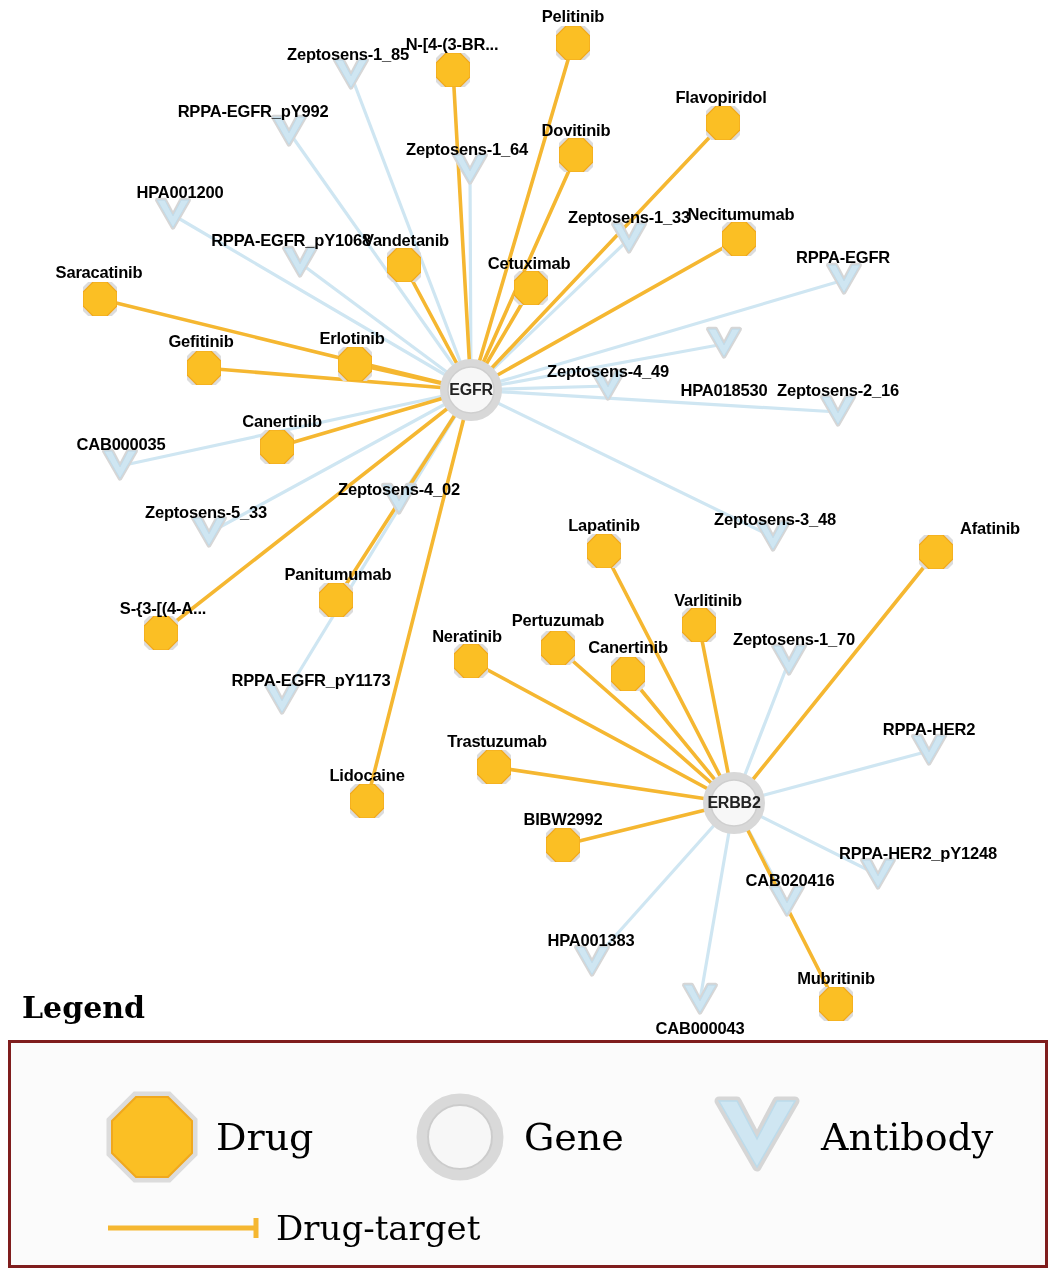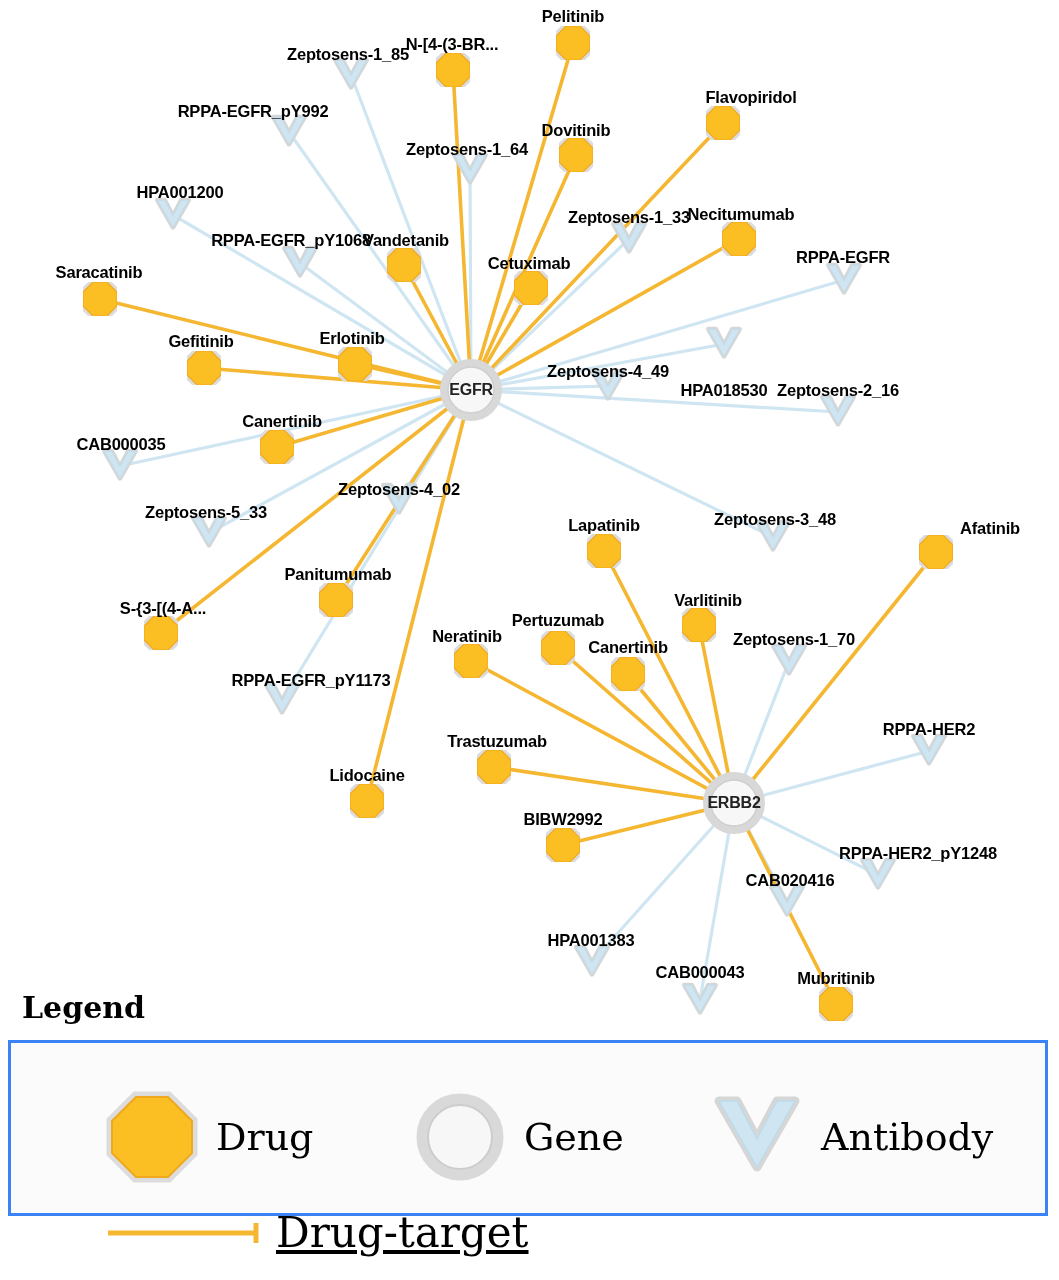--- a/index.html
+++ b/index.html
@@ -52,44 +52,43 @@
     font-family: "DejaVu Serif", serif;
     font-size: 30px;
     font-weight: bold;
     color: #000;
   }
   #legend-box {
     position: absolute;
     left: 8px;
     top: 1040px;
     width: 1040px;
-    height: 176px;
-    border: 3px solid #3b82f6;
+    height: 228px;
+    border: 3px solid #7f1d1d;
     box-sizing: border-box;
     background: #fbfbfb;
   }
   .legend-item {
     position: absolute;
     display: flex;
     align-items: center;
   }
   .legend-text {
     font-family: "DejaVu Serif", serif;
     font-size: 38px;
     color: #000;
     margin-left: 18px;
     white-space: nowrap;
   }
   .legend-text-sm {
     font-family: "DejaVu Serif", serif;
-    font-size: 42px;
+    font-size: 34px;
     color: #000;
     margin-left: 10px;
     white-space: nowrap;
-    text-decoration: underline;
   }
 </style>
 </head>
 <body>
 
 <div id="network">
   <svg id="edges" width="1059" height="1010">
       <line x1="351" y1="75" x2="471" y2="390" stroke="#cfe6f2" stroke-width="3.2" stroke-linecap="round"></line>
       <line x1="289" y1="132" x2="471" y2="390" stroke="#cfe6f2" stroke-width="3.2" stroke-linecap="round"></line>
       <line x1="470" y1="170" x2="471" y2="390" stroke="#cfe6f2" stroke-width="3.2" stroke-linecap="round"></line>
@@ -427,24 +426,24 @@
       <div class="node-label" style="left: 121px; top: 444px;">CAB000035</div>
       <div class="node-label" style="left: 399px; top: 489px;">Zeptosens-4_02</div>
       <div class="node-label" style="left: 206px; top: 512px;">Zeptosens-5_33</div>
       <div class="node-label" style="left: 775px; top: 519px;">Zeptosens-3_48</div>
       <div class="node-label" style="left: 794px; top: 639px;">Zeptosens-1_70</div>
       <div class="node-label" style="left: 311px; top: 680px;">RPPA-EGFR_pY1173</div>
       <div class="node-label" style="left: 929px; top: 729px;">RPPA-HER2</div>
       <div class="node-label" style="left: 918px; top: 853px;">RPPA-HER2_pY1248</div>
       <div class="node-label" style="left: 790px; top: 880px;">CAB020416</div>
       <div class="node-label" style="left: 591px; top: 940px;">HPA001383</div>
-      <div class="node-label" style="left: 700px; top: 972px;">CAB000043</div>
+      <div class="node-label" style="left: 700px; top: 1028px;">CAB000043</div>
       <div class="node-label" style="left: 573px; top: 16px;">Pelitinib</div>
       <div class="node-label" style="left: 452px; top: 44px;">N-[4-(3-BR...</div>
-      <div class="node-label" style="left: 751px; top: 97px; text-align: right;">Flavopiridol</div>
+      <div class="node-label" style="left: 721px; top: 97px; text-align: right;">Flavopiridol</div>
       <div class="node-label" style="left: 576px; top: 130px;">Dovitinib</div>
       <div class="node-label" style="left: 741px; top: 214px;">Necitumumab</div>
       <div class="node-label" style="left: 406px; top: 240px;">Vandetanib</div>
       <div class="node-label" style="left: 529px; top: 263px;">Cetuximab</div>
       <div class="node-label" style="left: 99px; top: 272px;">Saracatinib</div>
       <div class="node-label" style="left: 201px; top: 341px;">Gefitinib</div>
       <div class="node-label" style="left: 352px; top: 338px;">Erlotinib</div>
       <div class="node-label" style="left: 282px; top: 421px;">Canertinib</div>
       <div class="node-label" style="left: 990px; top: 528px;">Afatinib</div>
       <div class="node-label" style="left: 604px; top: 525px;">Lapatinib</div>

